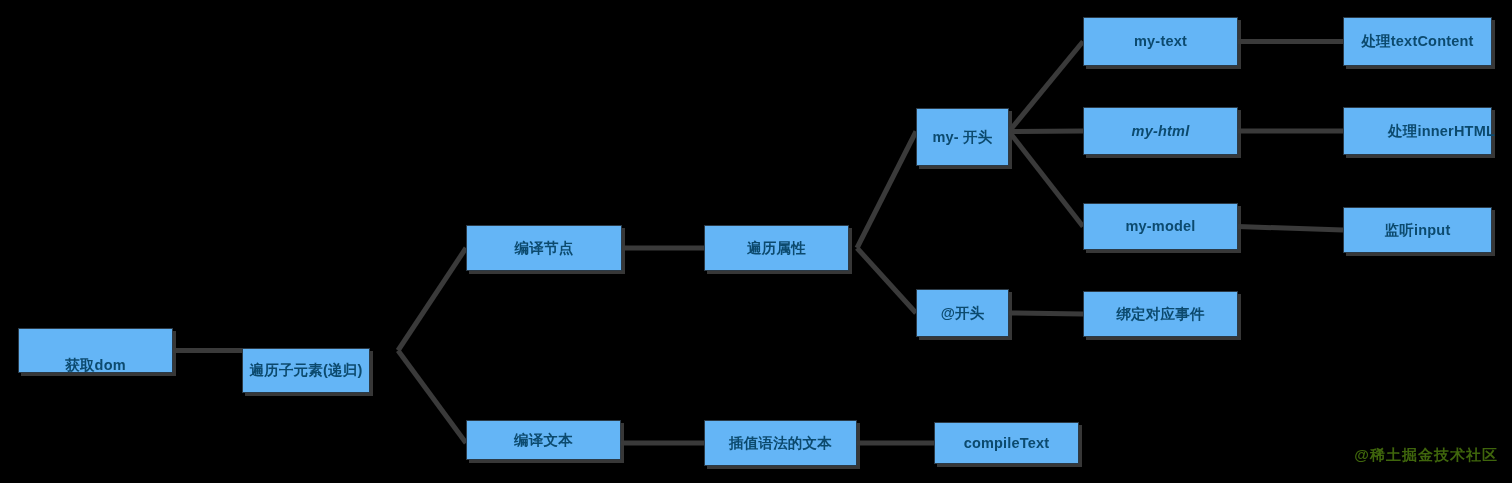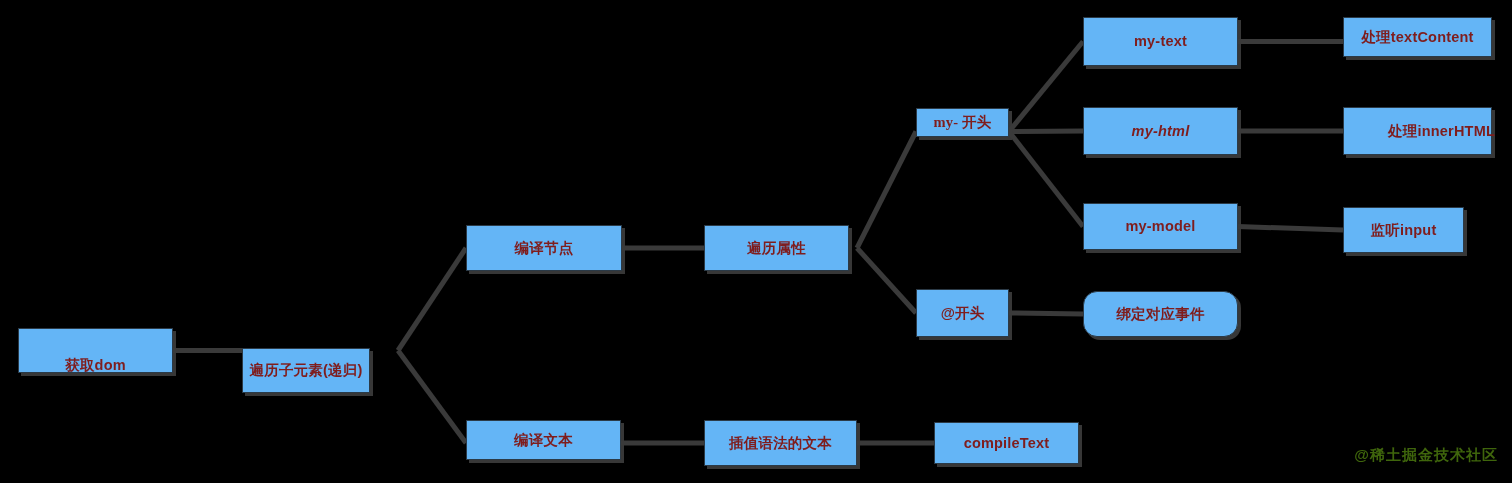--- a/index.html
+++ b/index.html
@@ -25,21 +25,21 @@
   }
   .node {
     position: absolute;
     box-sizing: border-box;
     background: #64b5f6;
     border: 1.6px solid #2b3a47;
     box-shadow: 3px 3px 0px 0px rgba(58,58,58,0.95);
     display: flex;
     align-items: center;
     justify-content: center;
-    color: #7f1d1d;
+    color: #0c4a6e;
     font-size: 14.5px;
     font-weight: 700;
     letter-spacing: 0.2px;
     white-space: nowrap;
     z-index: 3;
   }
   .node-label {
     display: block;
     line-height: 1;
   }
@@ -85,45 +85,45 @@
       </div>
       <div class="node" style="left: 242px; top: 348px; width: 128px; height: 45px; background: rgb(100, 181, 246); border-color: rgb(43, 58, 71);">
         <span class="node-label">遍历子元素(递归)</span>
       </div>
       <div class="node" style="left: 466px; top: 225px; width: 156px; height: 46px; background: rgb(100, 181, 246); border-color: rgb(43, 58, 71);">
         <span class="node-label">编译节点</span>
       </div>
       <div class="node" style="left: 704px; top: 225px; width: 145px; height: 46px; background: rgb(100, 181, 246); border-color: rgb(43, 58, 71);">
         <span class="node-label">遍历属性</span>
       </div>
-      <div class="node" style="left: 916px; top: 108px; width: 93px; height: 29px; background: rgb(100, 181, 246); border-color: rgb(43, 58, 71); font-family: Liberation Serif, serif;">
+      <div class="node" style="left: 916px; top: 108px; width: 93px; height: 58px; background: rgb(100, 181, 246); border-color: rgb(43, 58, 71);">
         <span class="node-label">my- 开头</span>
       </div>
       <div class="node" style="left: 916px; top: 289px; width: 93px; height: 48px; background: rgb(100, 181, 246); border-color: rgb(43, 58, 71);">
         <span class="node-label">@开头</span>
       </div>
       <div class="node" style="left: 1083px; top: 17px; width: 155px; height: 49px; background: rgb(100, 181, 246); border-color: rgb(43, 58, 71);">
         <span class="node-label">my-text</span>
       </div>
       <div class="node" style="left: 1083px; top: 107px; width: 155px; height: 48px; background: rgb(100, 181, 246); border-color: rgb(43, 58, 71); font-style: italic;">
         <span class="node-label">my-html</span>
       </div>
       <div class="node" style="left: 1083px; top: 203px; width: 155px; height: 47px; background: rgb(100, 181, 246); border-color: rgb(43, 58, 71);">
         <span class="node-label">my-model</span>
       </div>
-      <div class="node" style="left: 1083px; top: 291px; width: 155px; height: 46px; background: rgb(100, 181, 246); border-color: rgb(43, 58, 71); border-radius: 14px;">
+      <div class="node" style="left: 1083px; top: 291px; width: 155px; height: 46px; background: rgb(100, 181, 246); border-color: rgb(43, 58, 71);">
         <span class="node-label">绑定对应事件</span>
       </div>
-      <div class="node" style="left: 1343px; top: 17px; width: 149px; height: 40px; background: rgb(100, 181, 246); border-color: rgb(43, 58, 71);">
+      <div class="node" style="left: 1343px; top: 17px; width: 149px; height: 49px; background: rgb(100, 181, 246); border-color: rgb(43, 58, 71);">
         <span class="node-label">处理textContent</span>
       </div>
       <div class="node" style="left: 1343px; top: 107px; width: 149px; height: 48px; background: rgb(100, 181, 246); border-color: rgb(43, 58, 71); padding-left: 48px;">
         <span class="node-label">处理innerHTML</span>
       </div>
-      <div class="node" style="left: 1343px; top: 207px; width: 121px; height: 46px; background: rgb(100, 181, 246); border-color: rgb(43, 58, 71);">
+      <div class="node" style="left: 1343px; top: 207px; width: 149px; height: 46px; background: rgb(100, 181, 246); border-color: rgb(43, 58, 71);">
         <span class="node-label">监听input</span>
       </div>
       <div class="node" style="left: 466px; top: 420px; width: 155px; height: 40px; background: rgb(100, 181, 246); border-color: rgb(43, 58, 71);">
         <span class="node-label">编译文本</span>
       </div>
       <div class="node" style="left: 704px; top: 420px; width: 153px; height: 46px; background: rgb(100, 181, 246); border-color: rgb(43, 58, 71);">
         <span class="node-label">插值语法的文本</span>
       </div>
       <div class="node" style="left: 934px; top: 422px; width: 145px; height: 42px; background: rgb(100, 181, 246); border-color: rgb(43, 58, 71);">
         <span class="node-label">compileText</span>

